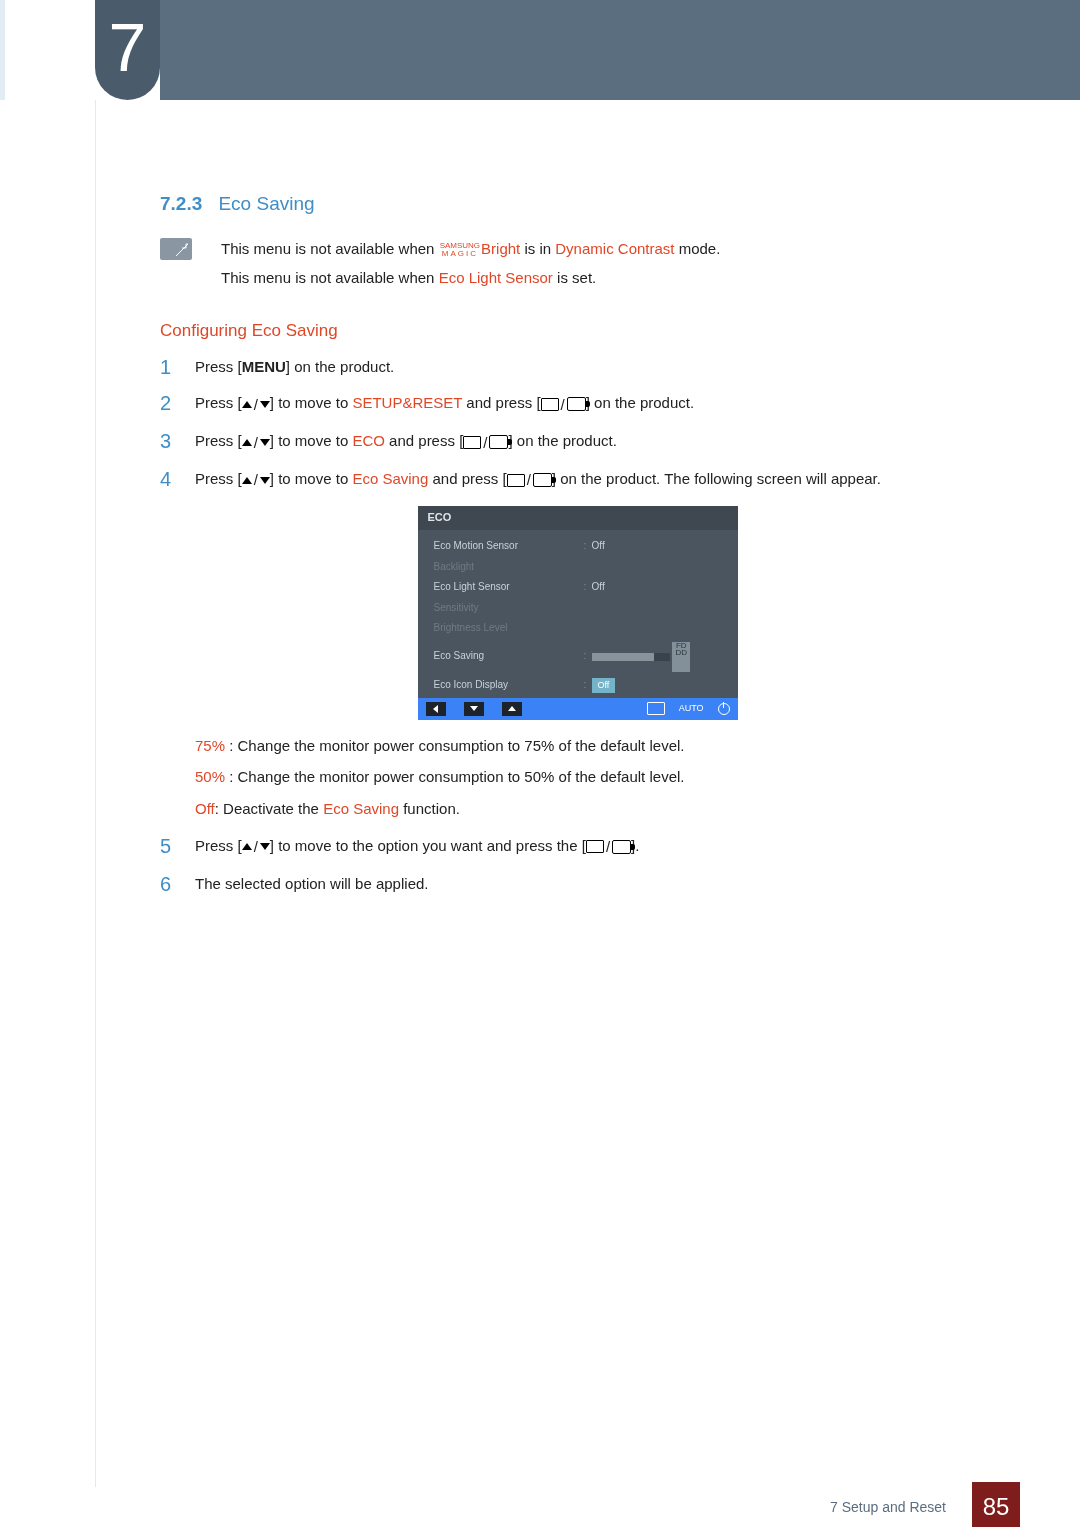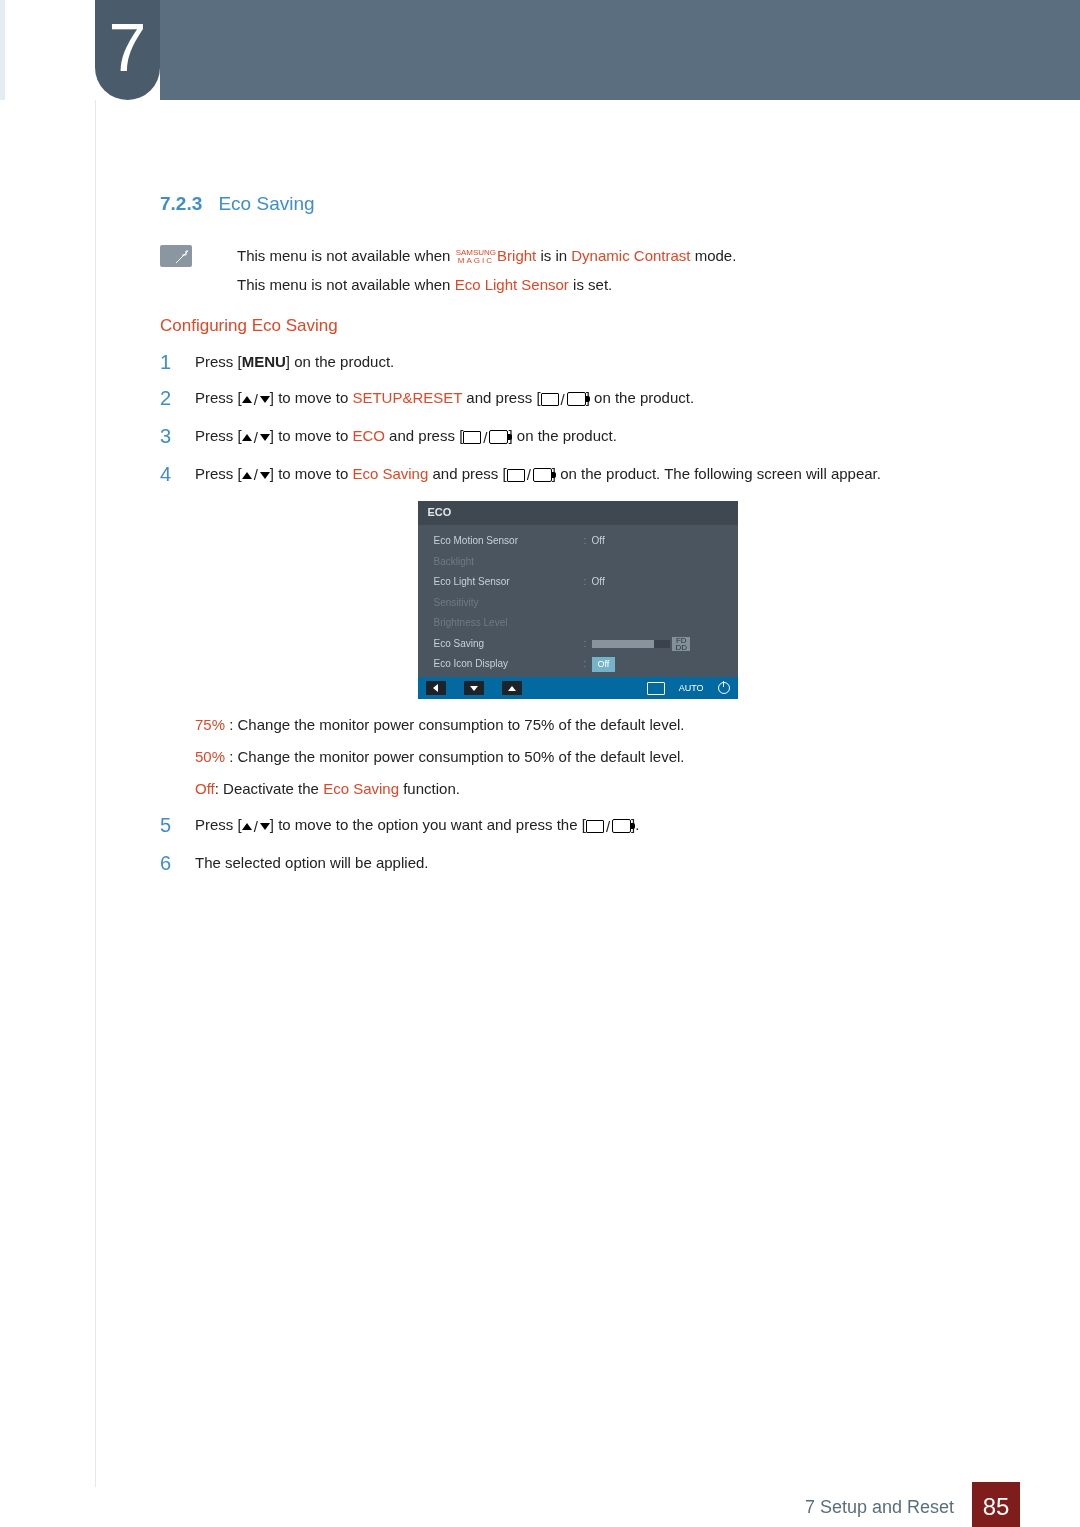--- a/index.html
+++ b/index.html
@@ -7,24 +7,24 @@
   .header-bg{position:absolute;top:0;right:0;height:100px;left:160px;background:#5b6e7f}
   .stripe{position:absolute;top:0;left:0;width:5px;height:100px;background:#e2ecf3}
   .chap-tab{position:absolute;top:0;left:95px;width:65px;height:100px;background:#4a5c6c;border-top-left-radius:0;border-bottom-left-radius:34px;border-bottom-right-radius:34px;text-align:center}
   .chap-tab span{color:#fff;font-size:68px;font-weight:300;line-height:95px}
   .title{position:absolute;left:190px;top:24px;font-size:36px;color:#3f8ec7;font-weight:400}
   .content{position:absolute;left:160px;right:120px;top:190px}
   .sec-num{color:#3f8ec7;font-size:19px;font-weight:700}
   .sec-ttl{color:#3f8ec7;font-size:19px;margin-left:12px}
   .para{margin-top:25px}
   .hl{color:#e04727}
-  .notebox{display:flex;margin-top:27px;gap:45px}
+  .notebox{display:flex;margin-top:20px;gap:29px}
   .noteicon{width:32px;height:22px;background:#8a97a2;position:relative;border-radius:2px}
   .noteicon svg{position:absolute;right:2px;bottom:2px}
-  .sub-ttl{color:#e04727;font-size:17px;margin-top:18px}
+  .sub-ttl{color:#e04727;font-size:17px;margin-top:30px}
   ol.steps{list-style:none;padding:0;margin:12px 0 0 0;counter-reset:st}
   ol.steps>li{counter-increment:st;position:relative;padding-left:35px;margin-bottom:15px}
   ol.steps>li::before{content:counter(st);position:absolute;left:0;top:-3px;color:#3f8ec7;font-size:20px}
   .menukey{font-family:Liberation Sans, sans-serif;font-weight:600;letter-spacing:0}
   .arrows{display:inline-flex;align-items:center;gap:2px;vertical-align:middle}
   .tri{display:inline-block;width:0;height:0;border-left:5px solid transparent;border-right:5px solid transparent}
   .tri.up{border-bottom:7px solid #000}
   .tri.dn{border-top:7px solid #000}
   .ebtn{display:inline-flex;align-items:center;gap:2px;vertical-align:middle}
   .ricon{display:inline-block;width:16px;height:11px;border:1.5px solid #000;border-radius:1px}
@@ -36,35 +36,35 @@
   .osd{width:320px;margin:15px auto;background:#4b5560;color:#c9d1d8;font-size:10px;position:relative;padding-bottom:24px}
   .osd-title{background:#3f4751;padding:4px 10px;font-weight:600;color:#e0e6eb;font-size:11px}
   .osd-body{padding:6px 10px 0 16px}
   .osd-row{display:flex;align-items:center;padding:3px 0}
   .osd-lbl{flex:0 0 150px;white-space:nowrap;overflow:hidden}
   .osd-sep{flex:0 0 8px;color:#7e8a94}
   .osd-val{flex:1}
   .osd-row.dim{color:#6f7a84}
   .bar{display:inline-block;width:78px;height:8px;background:#3a424b;position:relative;vertical-align:middle}
   .bar .fill{position:absolute;left:0;top:0;bottom:0;width:80%;background:#88939c}
-  .bar-num{display:inline-block;width:18px;height:14px;background:#839099;color:#2e343a;font-size:8px;text-align:center;line-height:7px;vertical-align:middle;padding-top:0}
+  .bar-num{display:inline-block;width:18px;height:30px;background:#839099;color:#2e343a;font-size:8px;text-align:center;line-height:7px;vertical-align:middle;padding-top:0}
   .sel-box{display:inline-block;background:#75b3c9;color:#fff;padding:1px 6px;font-size:9px}
-  .osd-nav{position:absolute;bottom:0;left:0;right:0;height:22px;background:#0369a1;display:flex;align-items:center;padding:0 8px;gap:18px}
+  .osd-nav{position:absolute;bottom:0;left:0;right:0;height:22px;background:#3b82f6;display:flex;align-items:center;padding:0 8px;gap:18px}
   .nav-btn{width:20px;height:14px;background:#1e2329;display:flex;align-items:center;justify-content:center}
   .nav-btn .tri{border-left-width:4px;border-right-width:4px}
   .nav-btn .tri.up{border-bottom:5px solid #fff}
   .nav-btn .tri.dn{border-top:5px solid #fff}
   .nav-btn .tri.lf{border:none;width:0;height:0;border-top:4px solid transparent;border-bottom:4px solid transparent;border-right:5px solid #fff}
   .nav-right{margin-left:auto;display:flex;gap:14px;align-items:center;color:#fff;font-size:9px}
   .pwr{width:10px;height:10px;border:1px solid #fff;border-radius:50%;position:relative}
   .pwr::after{content:"";position:absolute;left:4px;top:-2px;width:1px;height:6px;background:#fff}
   .sub-list{margin-top:14px}
   .sub-list div{margin-bottom:10px}
   .footer{position:absolute;bottom:0;right:0;left:160px;height:40px;display:flex;justify-content:flex-end;align-items:center}
-  .footer-txt{color:#5b6e7f;font-size:18px;margin-right:8px}
+  .footer-txt{color:#5b6e7f;font-size:14px;margin-right:16px}
   .page-num{width:48px;height:51px;background:#7f1d1d;color:#fff;display:flex;align-items:center;justify-content:center;font-size:24px;margin-left:10px;margin-right:60px}
   .left-margin{position:absolute;left:95px;top:100px;bottom:40px;width:1px;background:#e4e9ed}
 </style>
 </head>
 <body>
 
 <div class="page">
   <div class="stripe"></div>
   <div class="header-bg"></div>
   <div class="chap-tab"><span>7</span></div>

